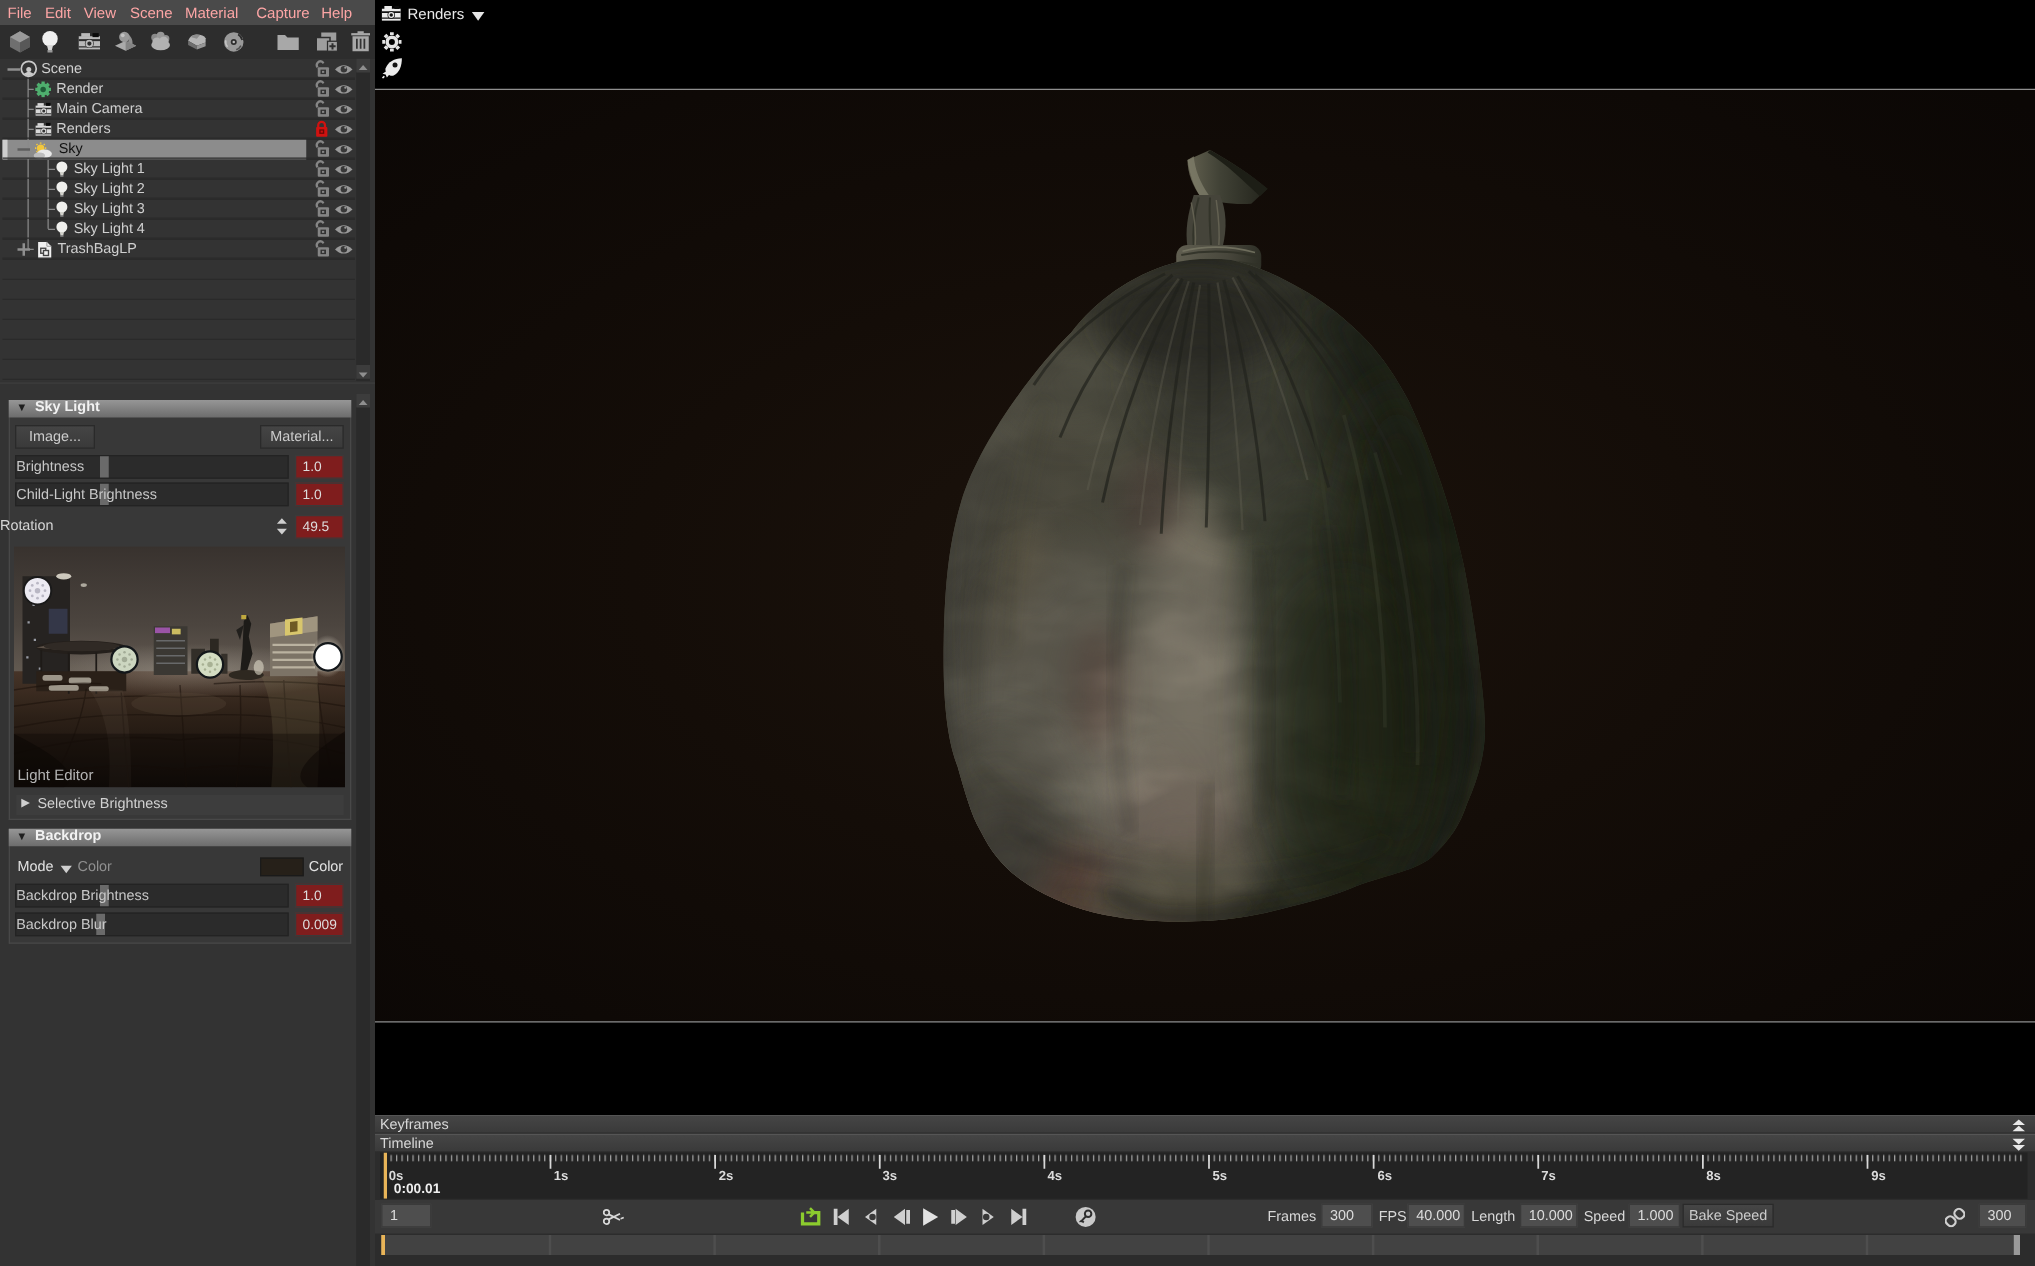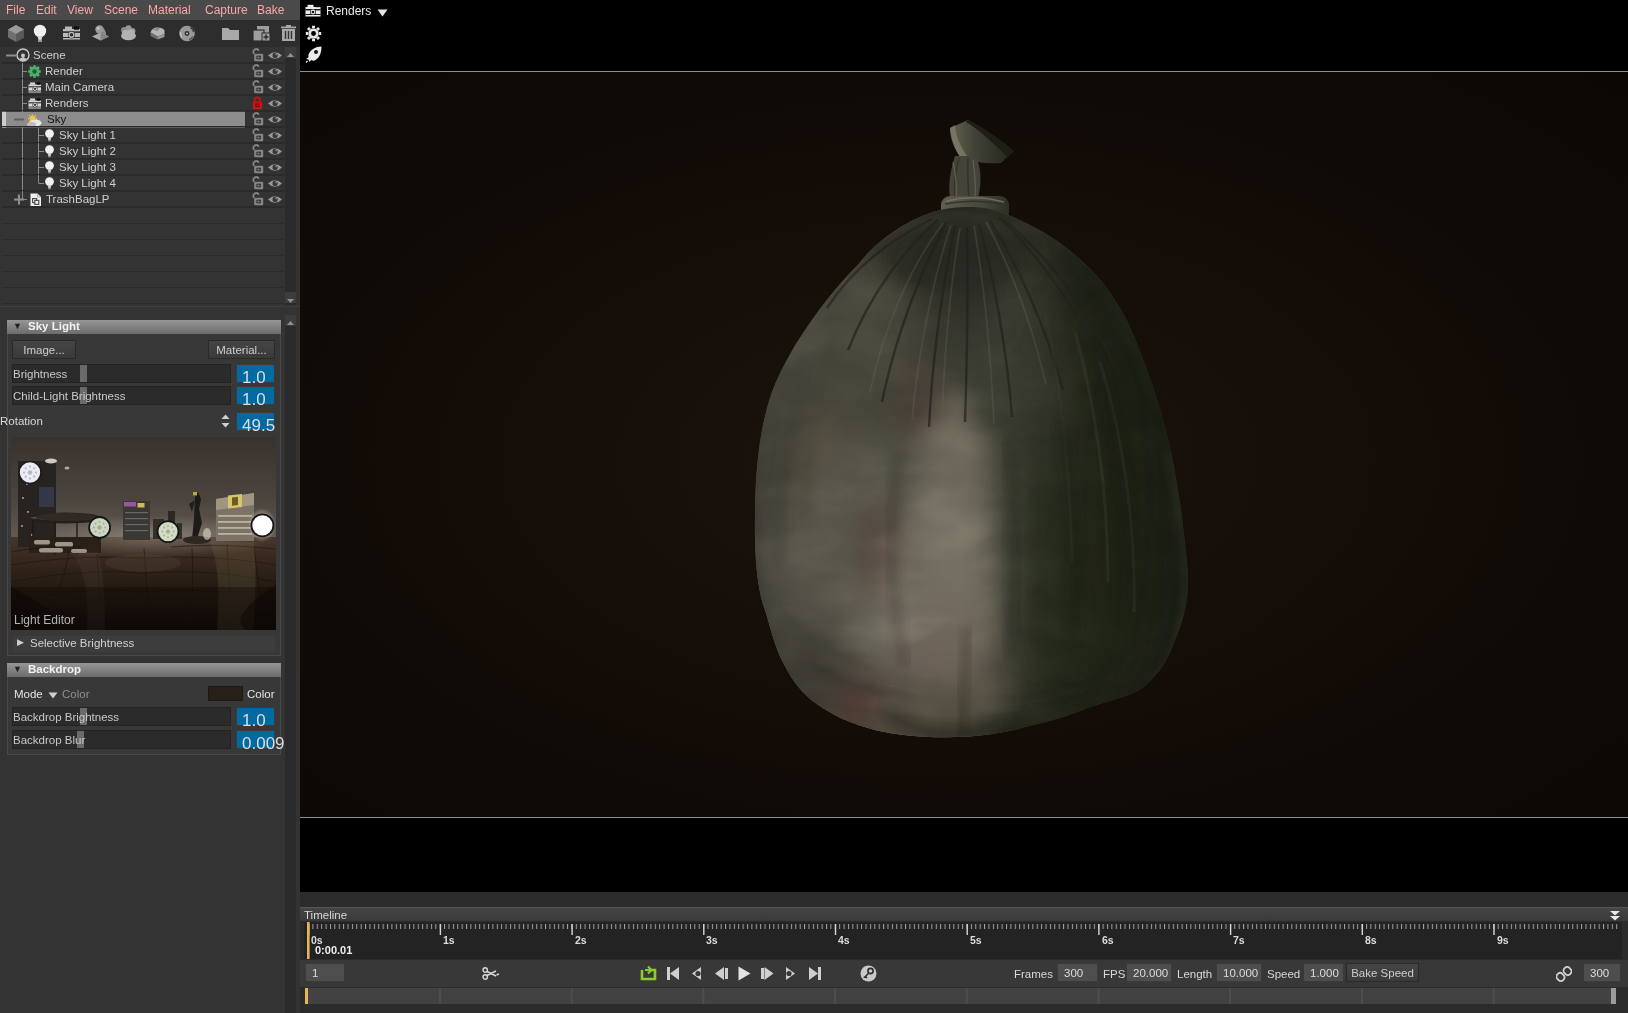--- a/index.html
+++ b/index.html
@@ -22,22 +22,22 @@
 .phead { position:absolute; left:7px; width:274px; height:14px;
   background:linear-gradient(#969696,#6c6c6c); color:#f2f2f2; font-size:11.5px; font-weight:bold; }
 .phead .tri { color:#1e1e1e; position:absolute; left:6px; top:1px; font-size:9px; }
 .phead .t { position:absolute; left:21px; top:0px; }
 .btn { position:absolute; height:19px; background:linear-gradient(#454545,#3a3a3a);
   border:1px solid #2a2a2a; color:#cccccc; font-size:11.5px; text-align:center; }
 .slider { position:absolute; left:12px; width:219px; height:19px; background:#2b2b2b;
   border:1px solid #232323; color:#c8c8c8; font-size:11.5px; text-align:left; }
 .knob { position:absolute; top:0; width:7px; height:17px; background:#6a6a6a; }
 .slbl { position:relative; z-index:2; top:3px; }
-.vbox { position:absolute; left:236px; width:39px; height:19px; background:#0369a1;
-  border:1px solid #3a3a3a; color:#dddddd; font-size:17px; }
+.vbox { position:absolute; left:236px; width:39px; height:19px; background:#7f1d1d;
+  border:1px solid #3a3a3a; color:#dddddd; font-size:11px; }
 .vbox span { position:absolute; left:5px; top:3px; }
 
 .sbar { position:absolute; width:11px; background:#2a2a2a; }
 .sarrow { position:absolute; width:11px; height:11px; background:#3c3c3c; }
 
 #viewport { position:absolute; left:300px; top:0; width:1328px; height:1013px; background:#000; }
 #vphead { position:absolute; left:0; top:0; width:1328px; height:71px; background:#000;
   color:#e8e8e8; font-size:12px; }
 #render3d { position:absolute; left:0; top:72px; width:1328px; height:745px; }
 
@@ -58,21 +58,21 @@
 <div id="root">
 
 <div id="leftpanel">
   <div id="menubar">
     <span style="left:6px">File</span>
         <span style="left:36px">Edit</span>
     <span style="left:67px">View</span>
         <span style="left:104px">Scene</span>
     <span style="left:148px">Material</span>
         <span style="left:205px">Capture</span>
-    <span style="left:257px">Bake</span>
+    <span style="left:257px">Help</span>
   </div>
   <div id="toolbar">
     <svg class="ticon" style="left:7px" width="18" height="19" viewBox="0 0 18 19">
       <path d="M9 1 L17 5.5 L17 13.5 L9 18 L1 13.5 L1 5.5 Z" fill="#6f6f6f"></path>
       <path d="M9 1 L17 5.5 L9 10 L1 5.5 Z" fill="#9a9a9a"></path>
       <path d="M9 10 L17 5.5 L17 13.5 L9 18 Z" fill="#585858"></path>
     </svg>
     <svg class="ticon" style="left:32px" width="16" height="19" viewBox="0 0 16 19">
       <circle cx="8" cy="7" r="6.2" fill="#f0f0f0"></circle>
       <path d="M5.5 12 L10.5 12 L9.5 16 L6.5 16 Z" fill="#d8d8d8"></path>
@@ -759,20 +759,26 @@
         C 845 292 837 270 827 249
         C 817 230 806 214 794 201
         C 778 184 758 168 739 158
         C 722 148 700 139 685 136
         C 670 134 650 135 637 139 Z" fill="#16180f" opacity="0.25" filter="url(#grain)"></path>
     </g>
   </svg>
   </div>
   <div style="position:absolute;left:0;top:817px;width:1328px;height:1px;background:#8f8f8f"></div>
   <div id="tl">
+    <div class="tbar" style="top:0">
+          <span style="position:absolute;left:4px;top:1px">Keyframes</span>
+      <svg style="position:absolute;left:1308px;top:1px" width="14" height="13">
+            <path d="M2 6 L7 1.5 L12 6 Z M2 11 L7 6.5 L12 11 Z" fill="#e8e8e8"></path>
+          </svg>
+    </div>
     <div class="tbar" style="top:15px">
           <span style="position:absolute;left:4px;top:1px">Timeline</span>
       <svg style="position:absolute;left:1308px;top:1px" width="14" height="13">
             <path d="M2 2 L7 6.5 L12 2 Z M2 7 L7 11.5 L12 7 Z" fill="#e8e8e8"></path>
           </svg>
     </div>
     <div id="ruler">
       <svg width="1318" height="37" viewBox="0 0 1318 37">
         <defs>
           <pattern id="mticks" x="4" y="0" width="4.39" height="37" patternUnits="userSpaceOnUse">
@@ -848,21 +854,21 @@
         <circle cx="8.5" cy="8.5" r="8" fill="#c9c9c9"></circle>
         <circle cx="10.5" cy="6" r="2.6" fill="none" stroke="#2d2d2d" stroke-width="1.6"></circle>
         <path d="M8.8 8 L4.5 12.5 M5.5 11.5 L7 13 M4.5 12.5 L3.8 11.8" stroke="#2d2d2d" stroke-width="1.5"></path>
       </svg>
       <span class="clbl" style="left:714px">Frames</span>
       <div class="inbox" style="left:757px;top:3px;width:41px">
             <span>300</span>
           </div>
       <span class="clbl" style="left:803px">FPS</span>
       <div class="inbox" style="left:826px;top:3px;width:46px">
-            <span>20.000</span>
+            <span>40.000</span>
           </div>
       <span class="clbl" style="left:877px">Length</span>
       <div class="inbox" style="left:916px;top:3px;width:46px">
             <span>10.000</span>
           </div>
       <span class="clbl" style="left:967px">Speed</span>
       <div class="inbox" style="left:1003px;top:3px;width:41px">
             <span>1.000</span>
           </div>
       <div class="btn" style="left:1046px;top:3px;width:73px;font-size:11.5px">

